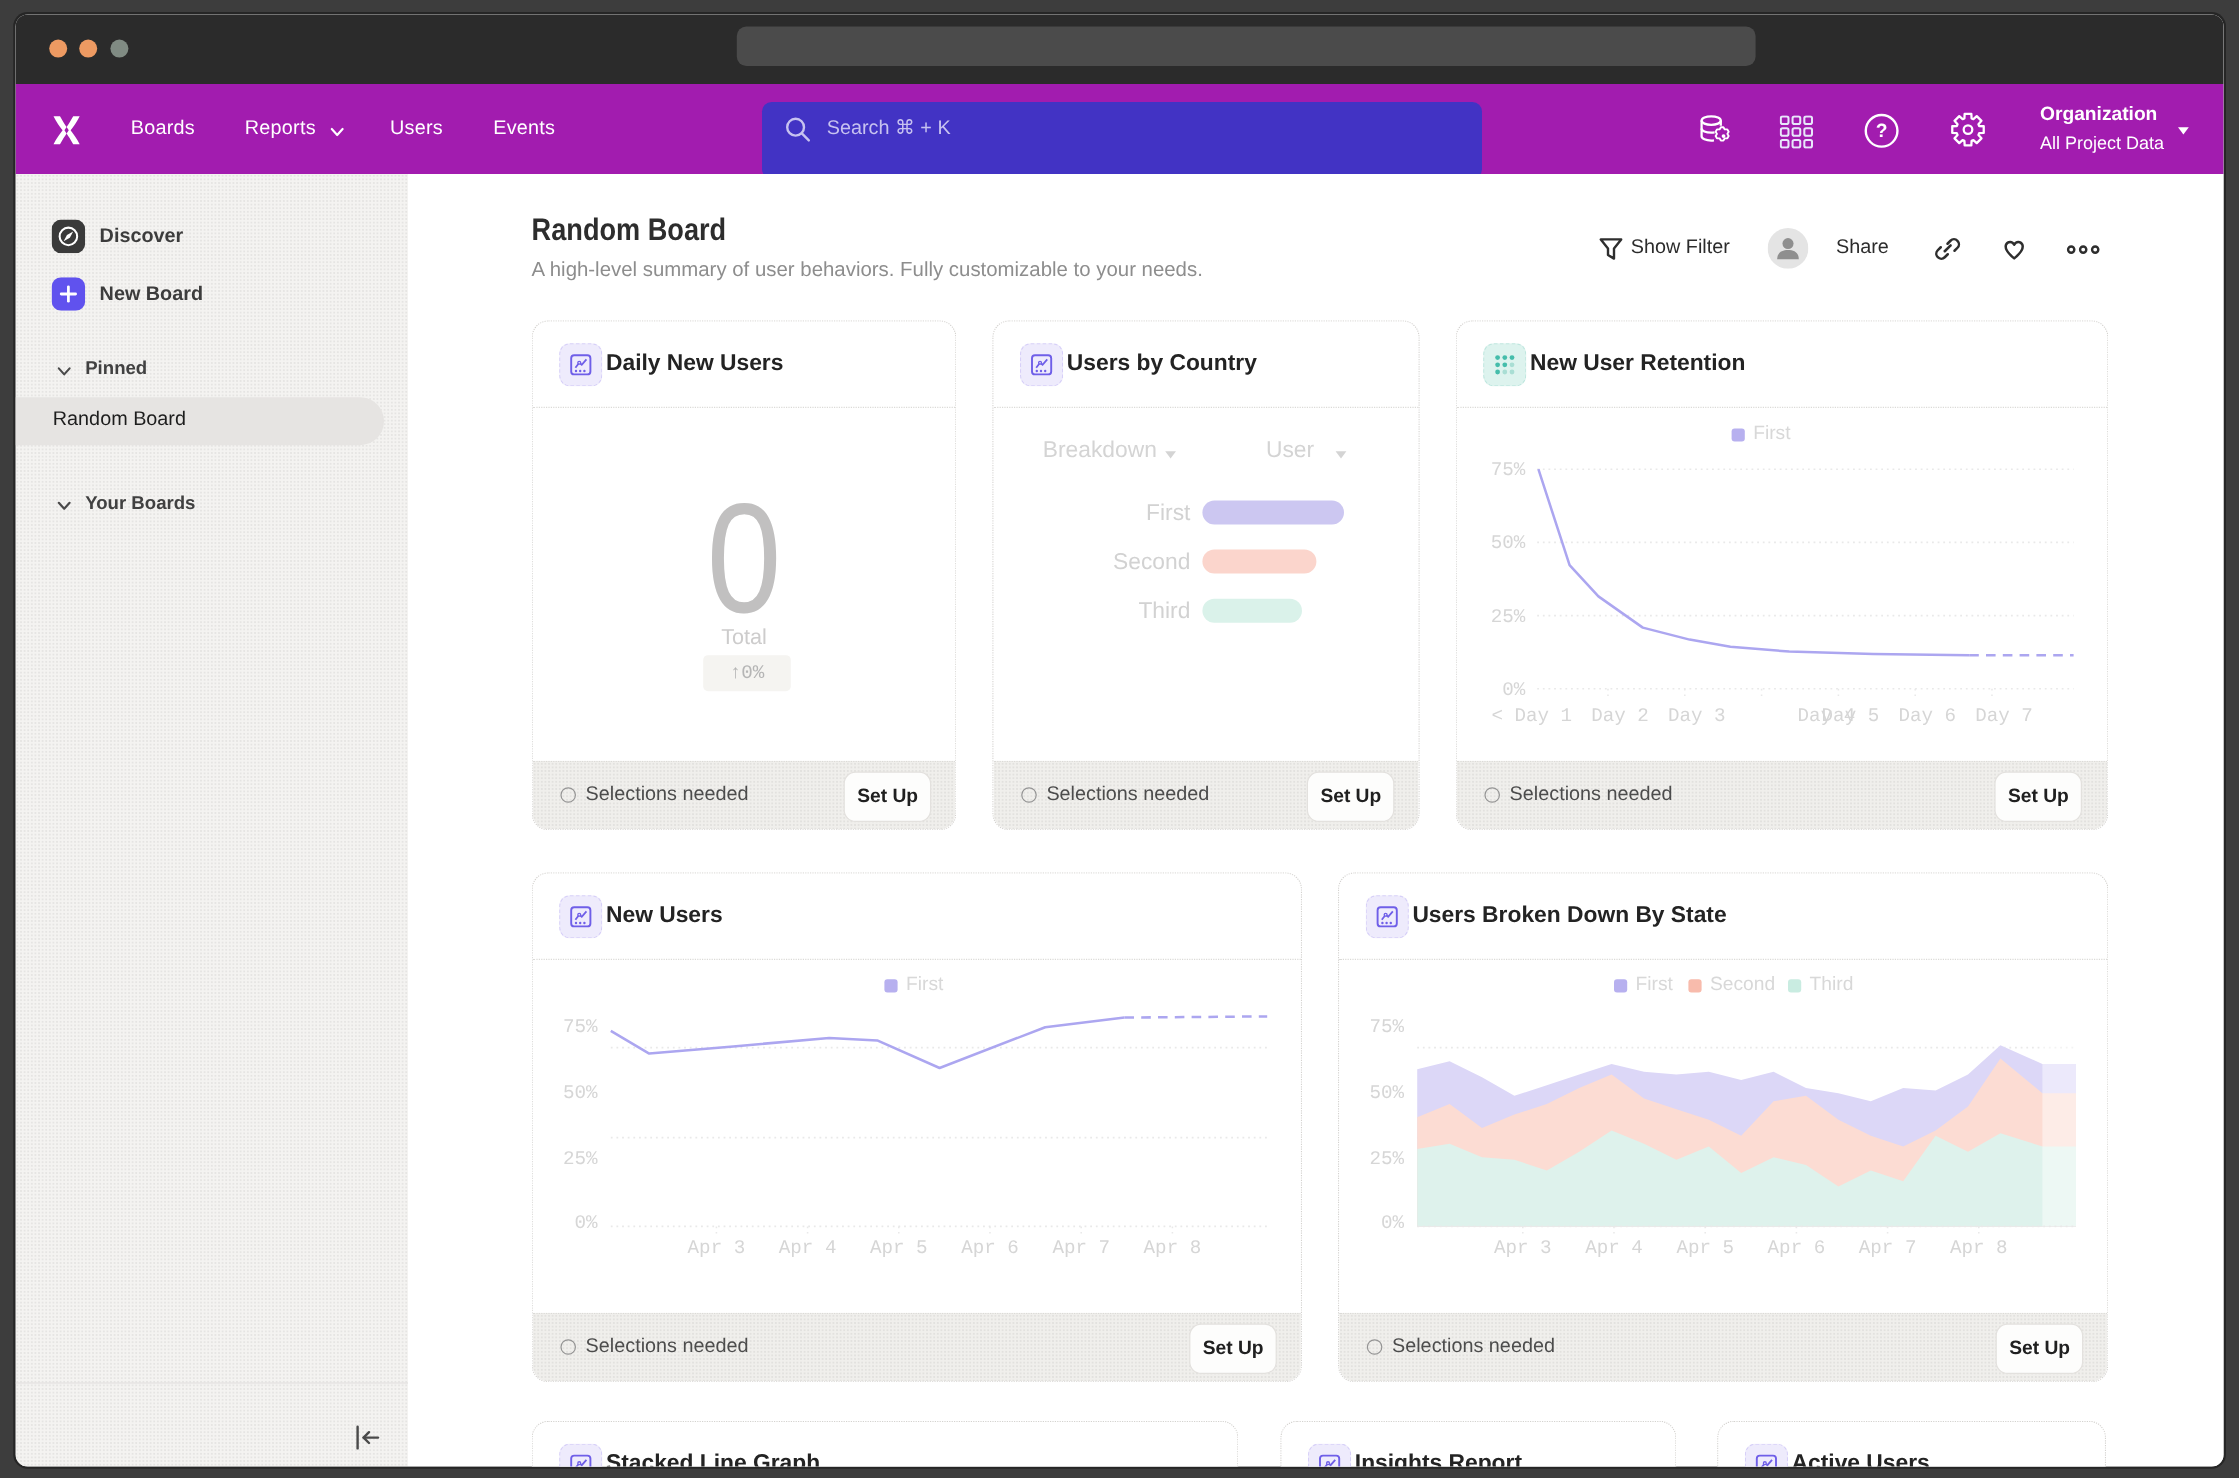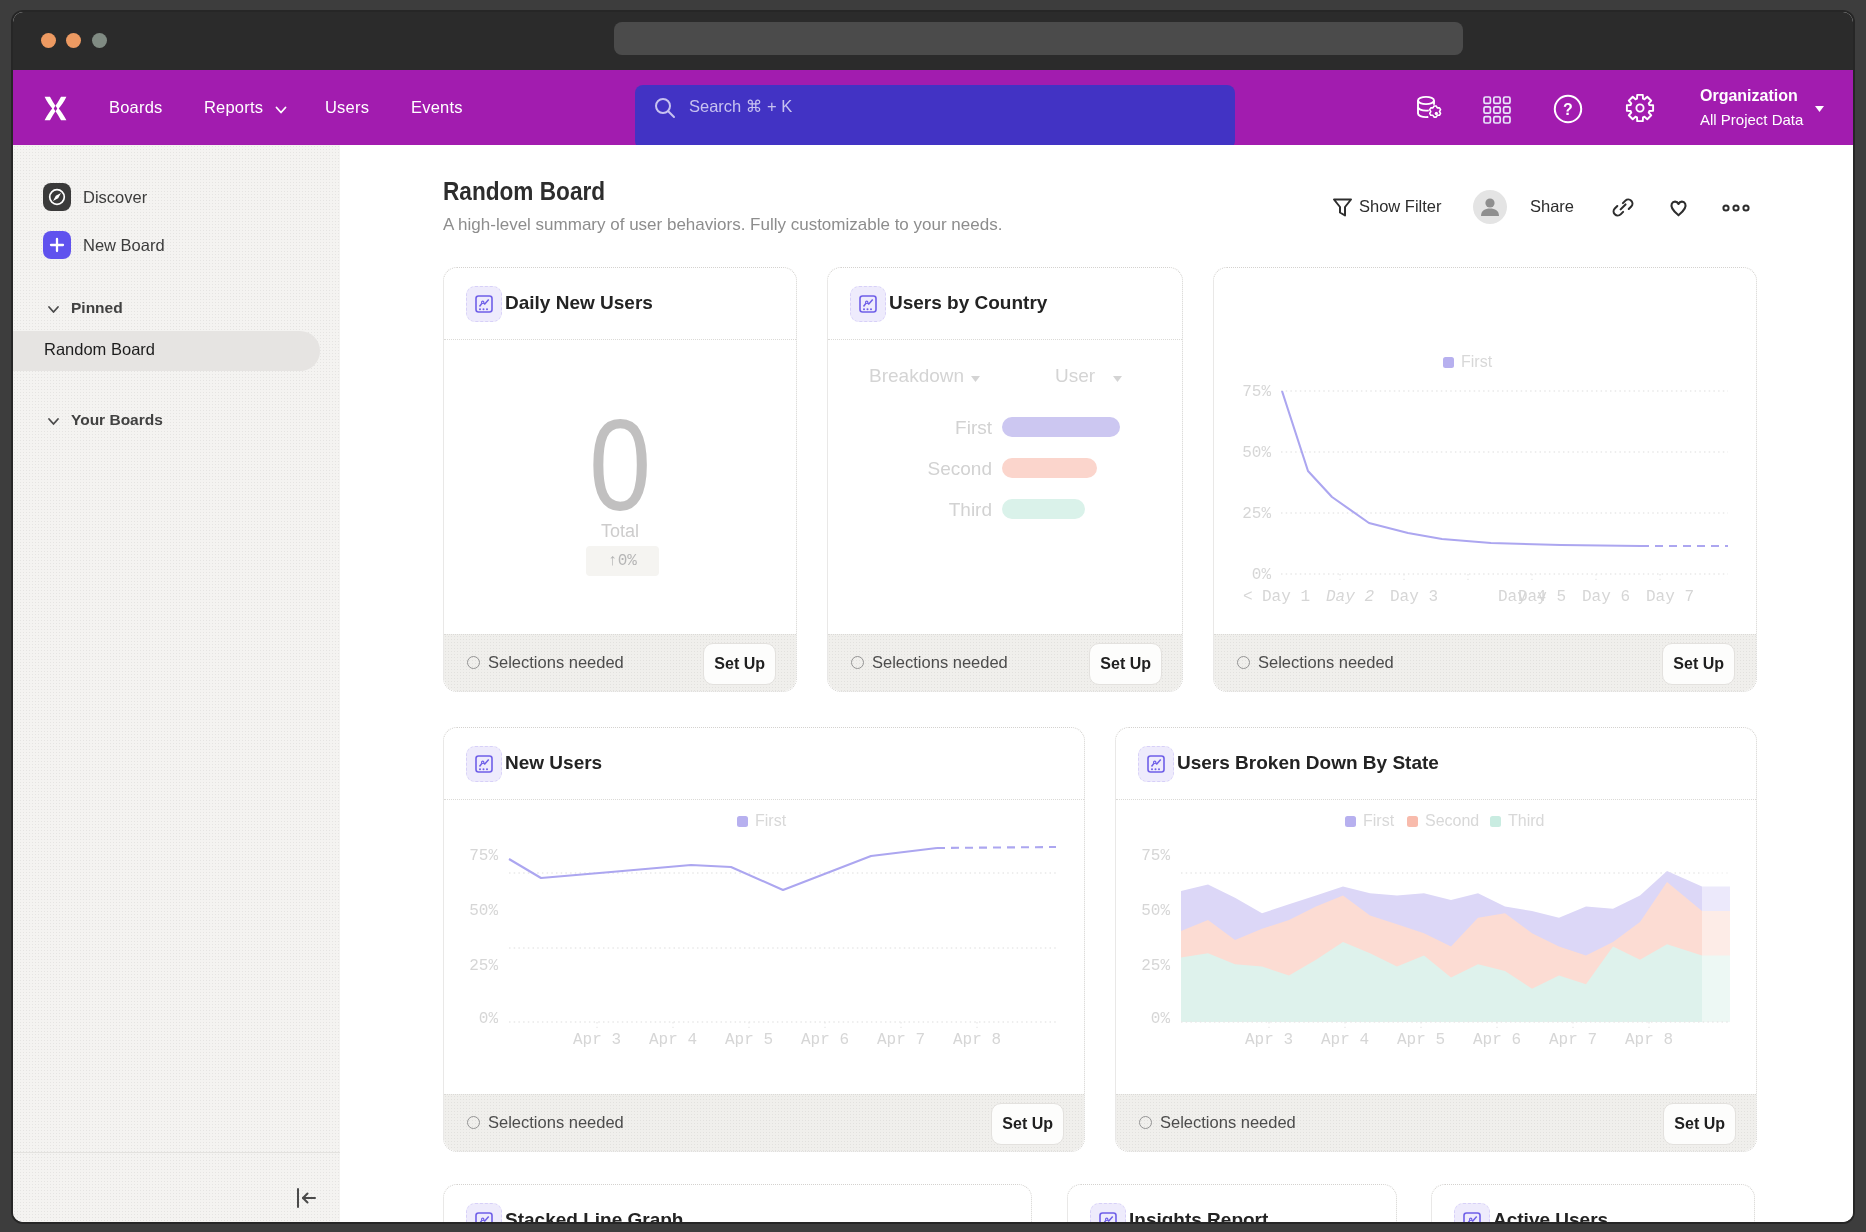--- a/index.html
+++ b/index.html
@@ -15,21 +15,21 @@
   
   #nav { position:absolute; left:0; top:58px; width:100%; height:75px; background:#a21caf; }
   .navlink { position:absolute; top:28px; color:#fff; font-size:16.5px; font-weight:500; letter-spacing:.2px; }
   #search { position:absolute; left:622px; top:15px; width:600px; height:64px; border-radius:8px; background:#4233c4; }
   #search span { position:absolute; left:54px; top:12px; font-size:16.5px; color:#c7c2f0; }
   .orgline1 { position:absolute; left:1687px; top:17px; color:#fff; font-size:16px; font-weight:700; }
   .orgline2 { position:absolute; left:1687px; top:41px; color:#fff; font-size:15px; }
   
   #sidebar { position:absolute; left:0; top:133px; width:327px; height:1077px; background:#f4f3f1;
     background-image:radial-gradient(rgba(100,100,100,.10) 0.75px, transparent 1px); background-size:3px 3px; }
-  .sideitem { position:absolute; font-size:16.5px; color:#3c3c3c; font-weight:400; }
+  .sideitem { position:absolute; font-size:16.5px; color:#3c3c3c; font-weight:700; }
   .sidehead { position:absolute; font-size:15.5px; color:#414141; font-weight:700; }
   #pill { position:absolute; left:0; top:186px; width:307px; height:40px; background:#e6e4e2; border-radius:0 20px 20px 0; }
   #pill span { position:absolute; left:31px; top:9px; font-size:16.5px; color:#1d1d1d; }
   #sidediv { position:absolute; left:0; top:1007px; width:327px; border-top:1px solid #e3e2df; }
   
   #main { position:absolute; left:327px; top:133px; width:1513px; height:1077px; background:#fff; }
   
   .card { position:absolute; background:#fff; border:1.5px dotted #d4d2cf; border-radius:14px; }
   .cardhead { position:absolute; left:0; top:0; width:100%; height:72px; border-bottom:1px dotted #dbdad7; }
   .chip { position:absolute; left:22px; top:18px; width:36px; height:36px; border-radius:9px; background:#eeebfc; border:1px dashed #d7d0f8; }
@@ -242,28 +242,48 @@
     <div class="abs" style="left:0px; top:231px; width:164px; text-align:right; font-size:19px; color:#d2d2d2;">Third</div>
     <div class="abs" style="left:174px; top:231px; width:83px; height:20px; border-radius:10px; background:#daf2ea;"></div>
     <div class="cardfoot">
       <div class="selcirc"></div>
         <span class="selneed">Selections needed</span>
       <div class="setup" style="right:20px;">Set Up</div>
     </div>
   </div>
 
   <div class="card" style="left:1200px; top:255px; width:544px; height:425px;">
+    <div class="cardhead">
+      <div class="chip" style="background:#ddf3ee; border-color:#bfe7df;">
+        <svg class="abs" style="left:7px; top:7px;" width="20" height="20" viewBox="0 0 20 20">
+          <g fill="#45bdab">
+            <circle cx="4" cy="4" r="2"></circle>
+              <circle cx="10" cy="4" r="2"></circle>
+              <circle cx="16" cy="4" r="2"></circle>
+            <circle cx="4" cy="10" r="2"></circle>
+              <circle cx="10" cy="10" r="2"></circle>
+            <circle cx="4" cy="16" r="2"></circle>
+          </g>
+          <g fill="#a9ded4">
+            <circle cx="16" cy="10" r="2"></circle>
+              <circle cx="10" cy="16" r="2"></circle>
+              <circle cx="16" cy="16" r="2"></circle>
+          </g>
+        </svg>
+      </div>
+      <span class="cardtitle">New User Retention</span>
+    </div>
     <div class="leg" style="left:229px; top:85px;"><span class="legsq" style="background:#b7b0ef;"></span>First</div>
     <div class="axlab" style="left:14px; top:115px; width:43px; text-align:right;">75%</div>
     <div class="axlab" style="left:14px; top:176px; width:43px; text-align:right;">50%</div>
     <div class="axlab" style="left:14px; top:237px; width:43px; text-align:right;">25%</div>
     <div class="axlab" style="left:24px; top:298px; width:33px; text-align:right;">0%</div>
     <div class="axlab" style="left:29px; top:320px;">&lt;</div>
     <div class="axlab" style="left:48px; top:320px;">Day 1</div>
-    <div class="axlab" style="left:112px; top:320px;font-style:italic;">Day 2</div>
+    <div class="axlab" style="left:112px; top:320px;">Day 2</div>
     <div class="axlab" style="left:176px; top:320px;">Day 3</div>
     <div class="axlab" style="left:240px; top:320px;margin-left:44px;">Day 4</div>
     <div class="axlab" style="left:304px; top:320px;">Day 5</div>
     <div class="axlab" style="left:368px; top:320px;">Day 6</div>
     <div class="axlab" style="left:432px; top:320px;text-align:right;">Day 7</div>
     <svg class="abs" style="left:0; top:0;" width="544" height="425" viewBox="0 0 544 425">
       <g stroke="#e9e9e9" stroke-width="1.3" stroke-dasharray="1.5 3.2">
         <line x1="67" y1="123" x2="514" y2="123"></line>
         <line x1="67" y1="184" x2="514" y2="184"></line>
         <line x1="67" y1="245" x2="514" y2="245"></line>

